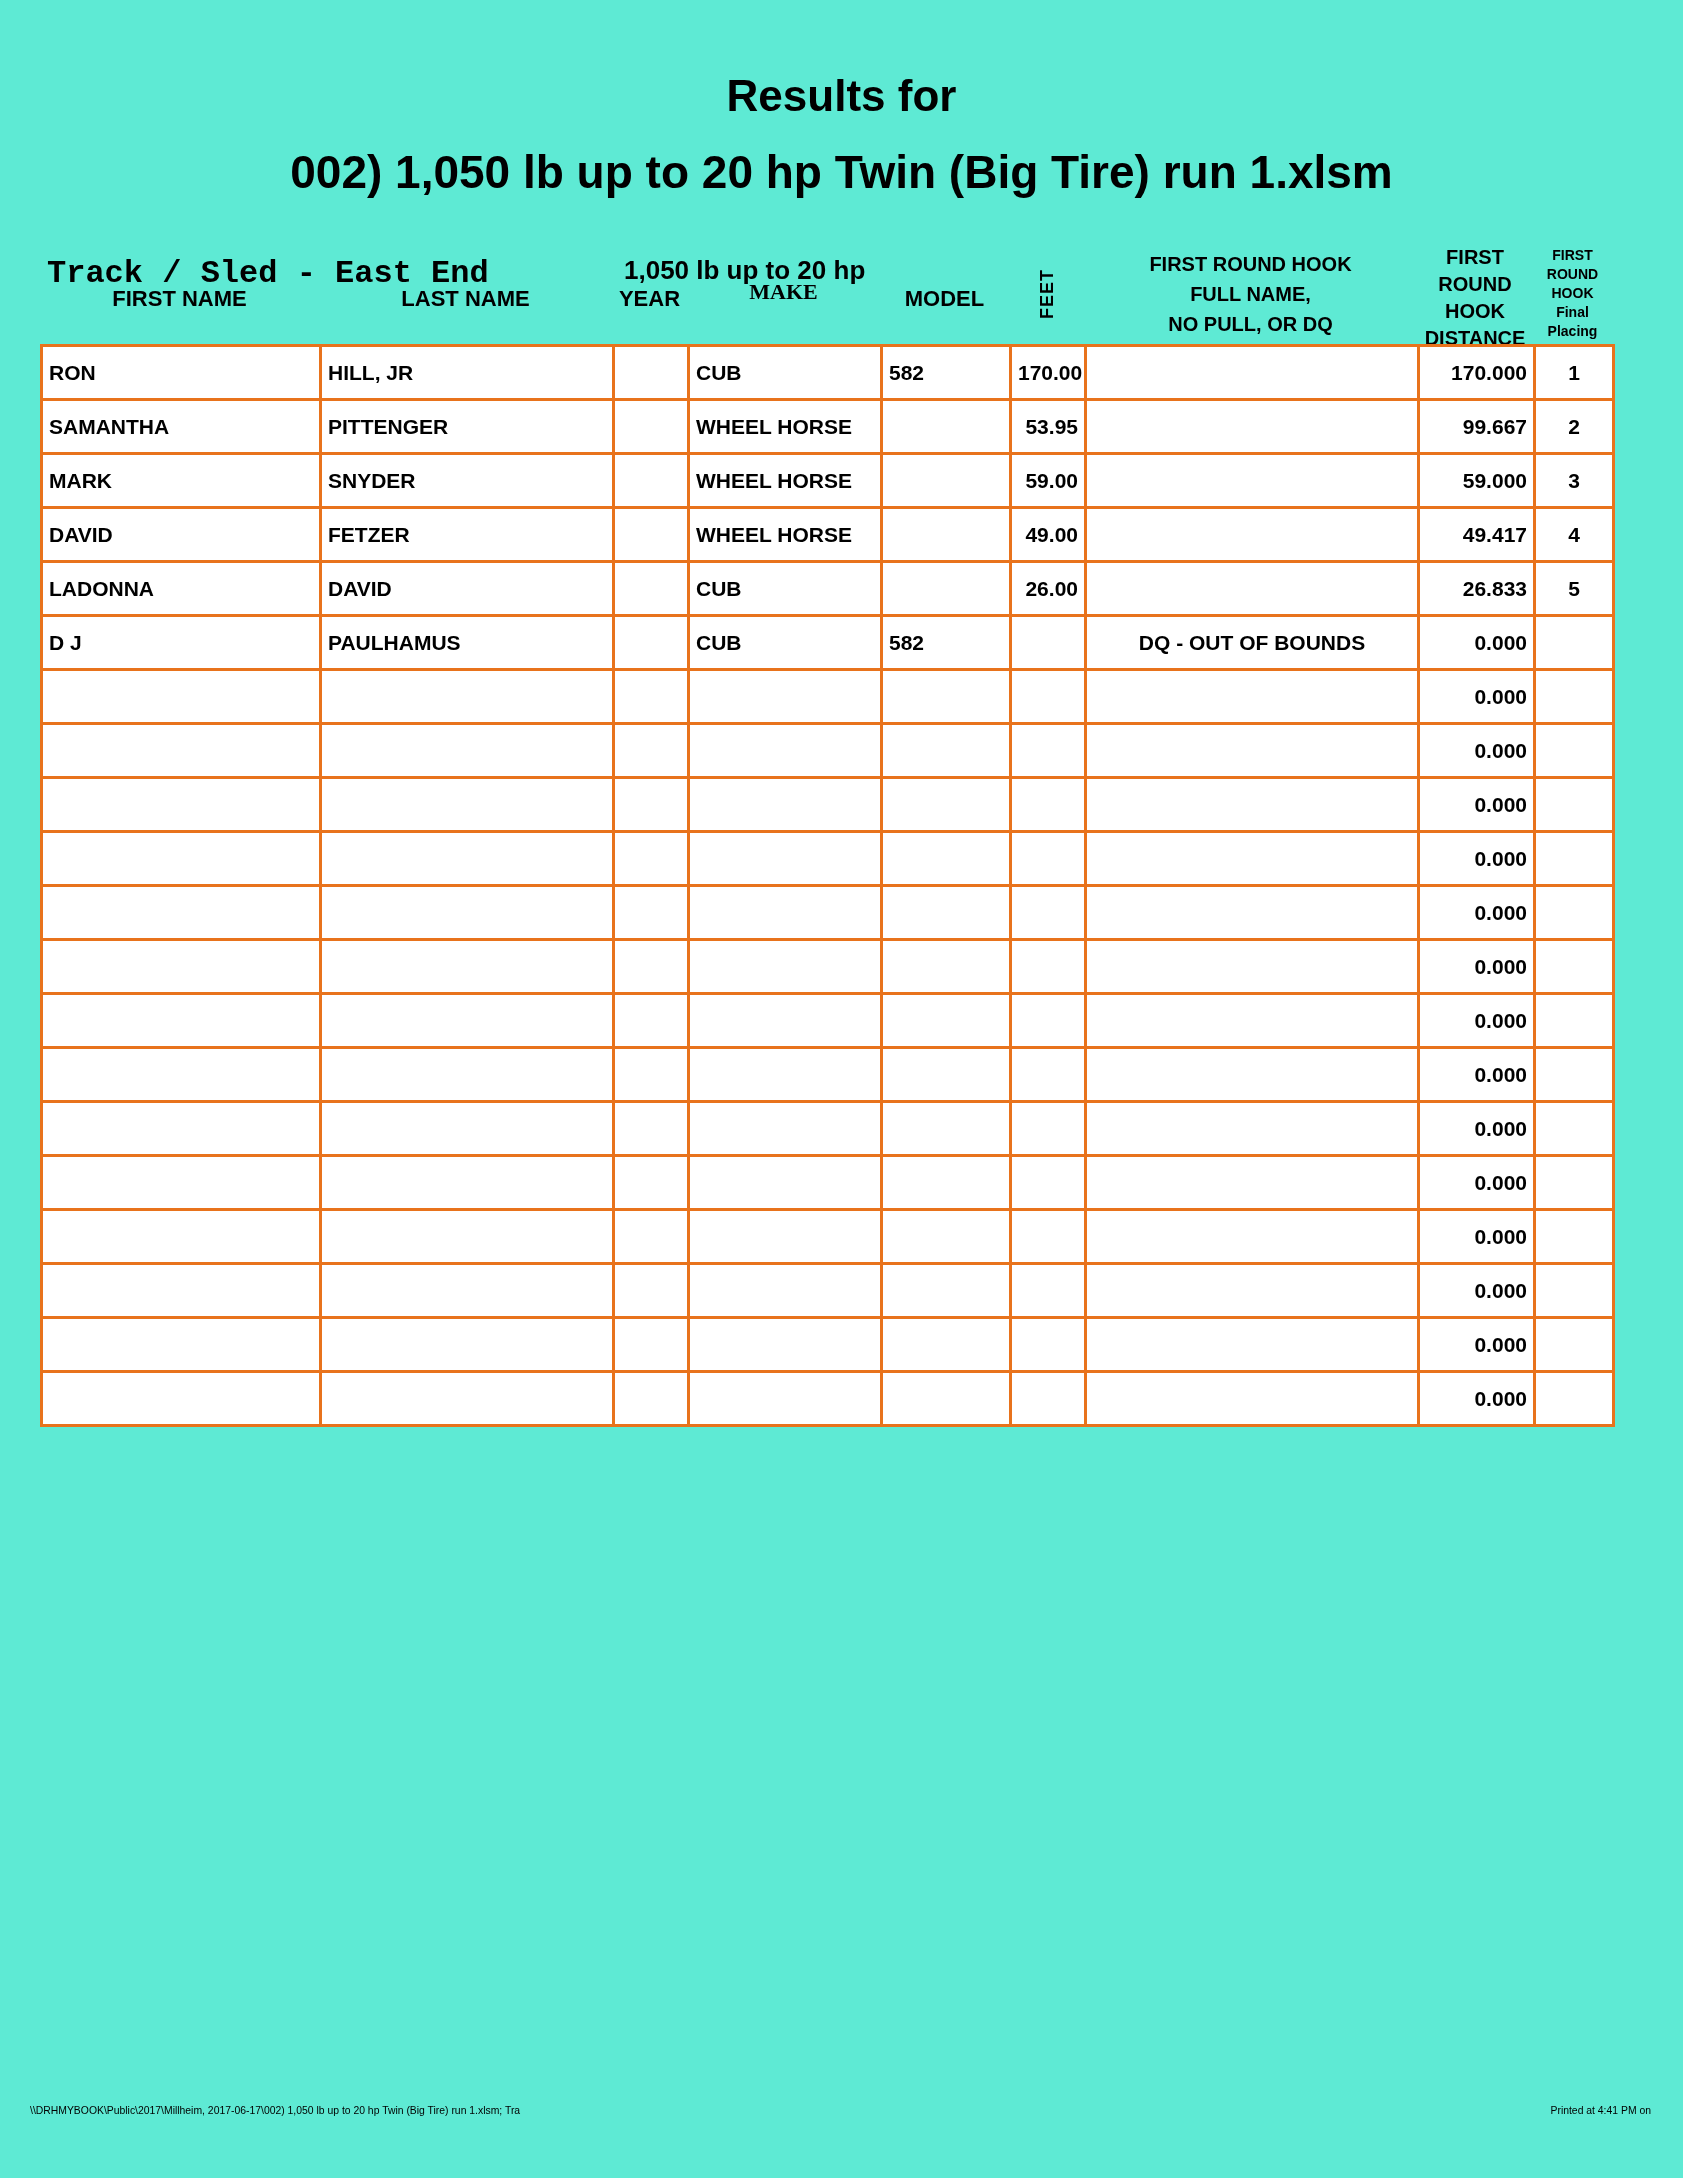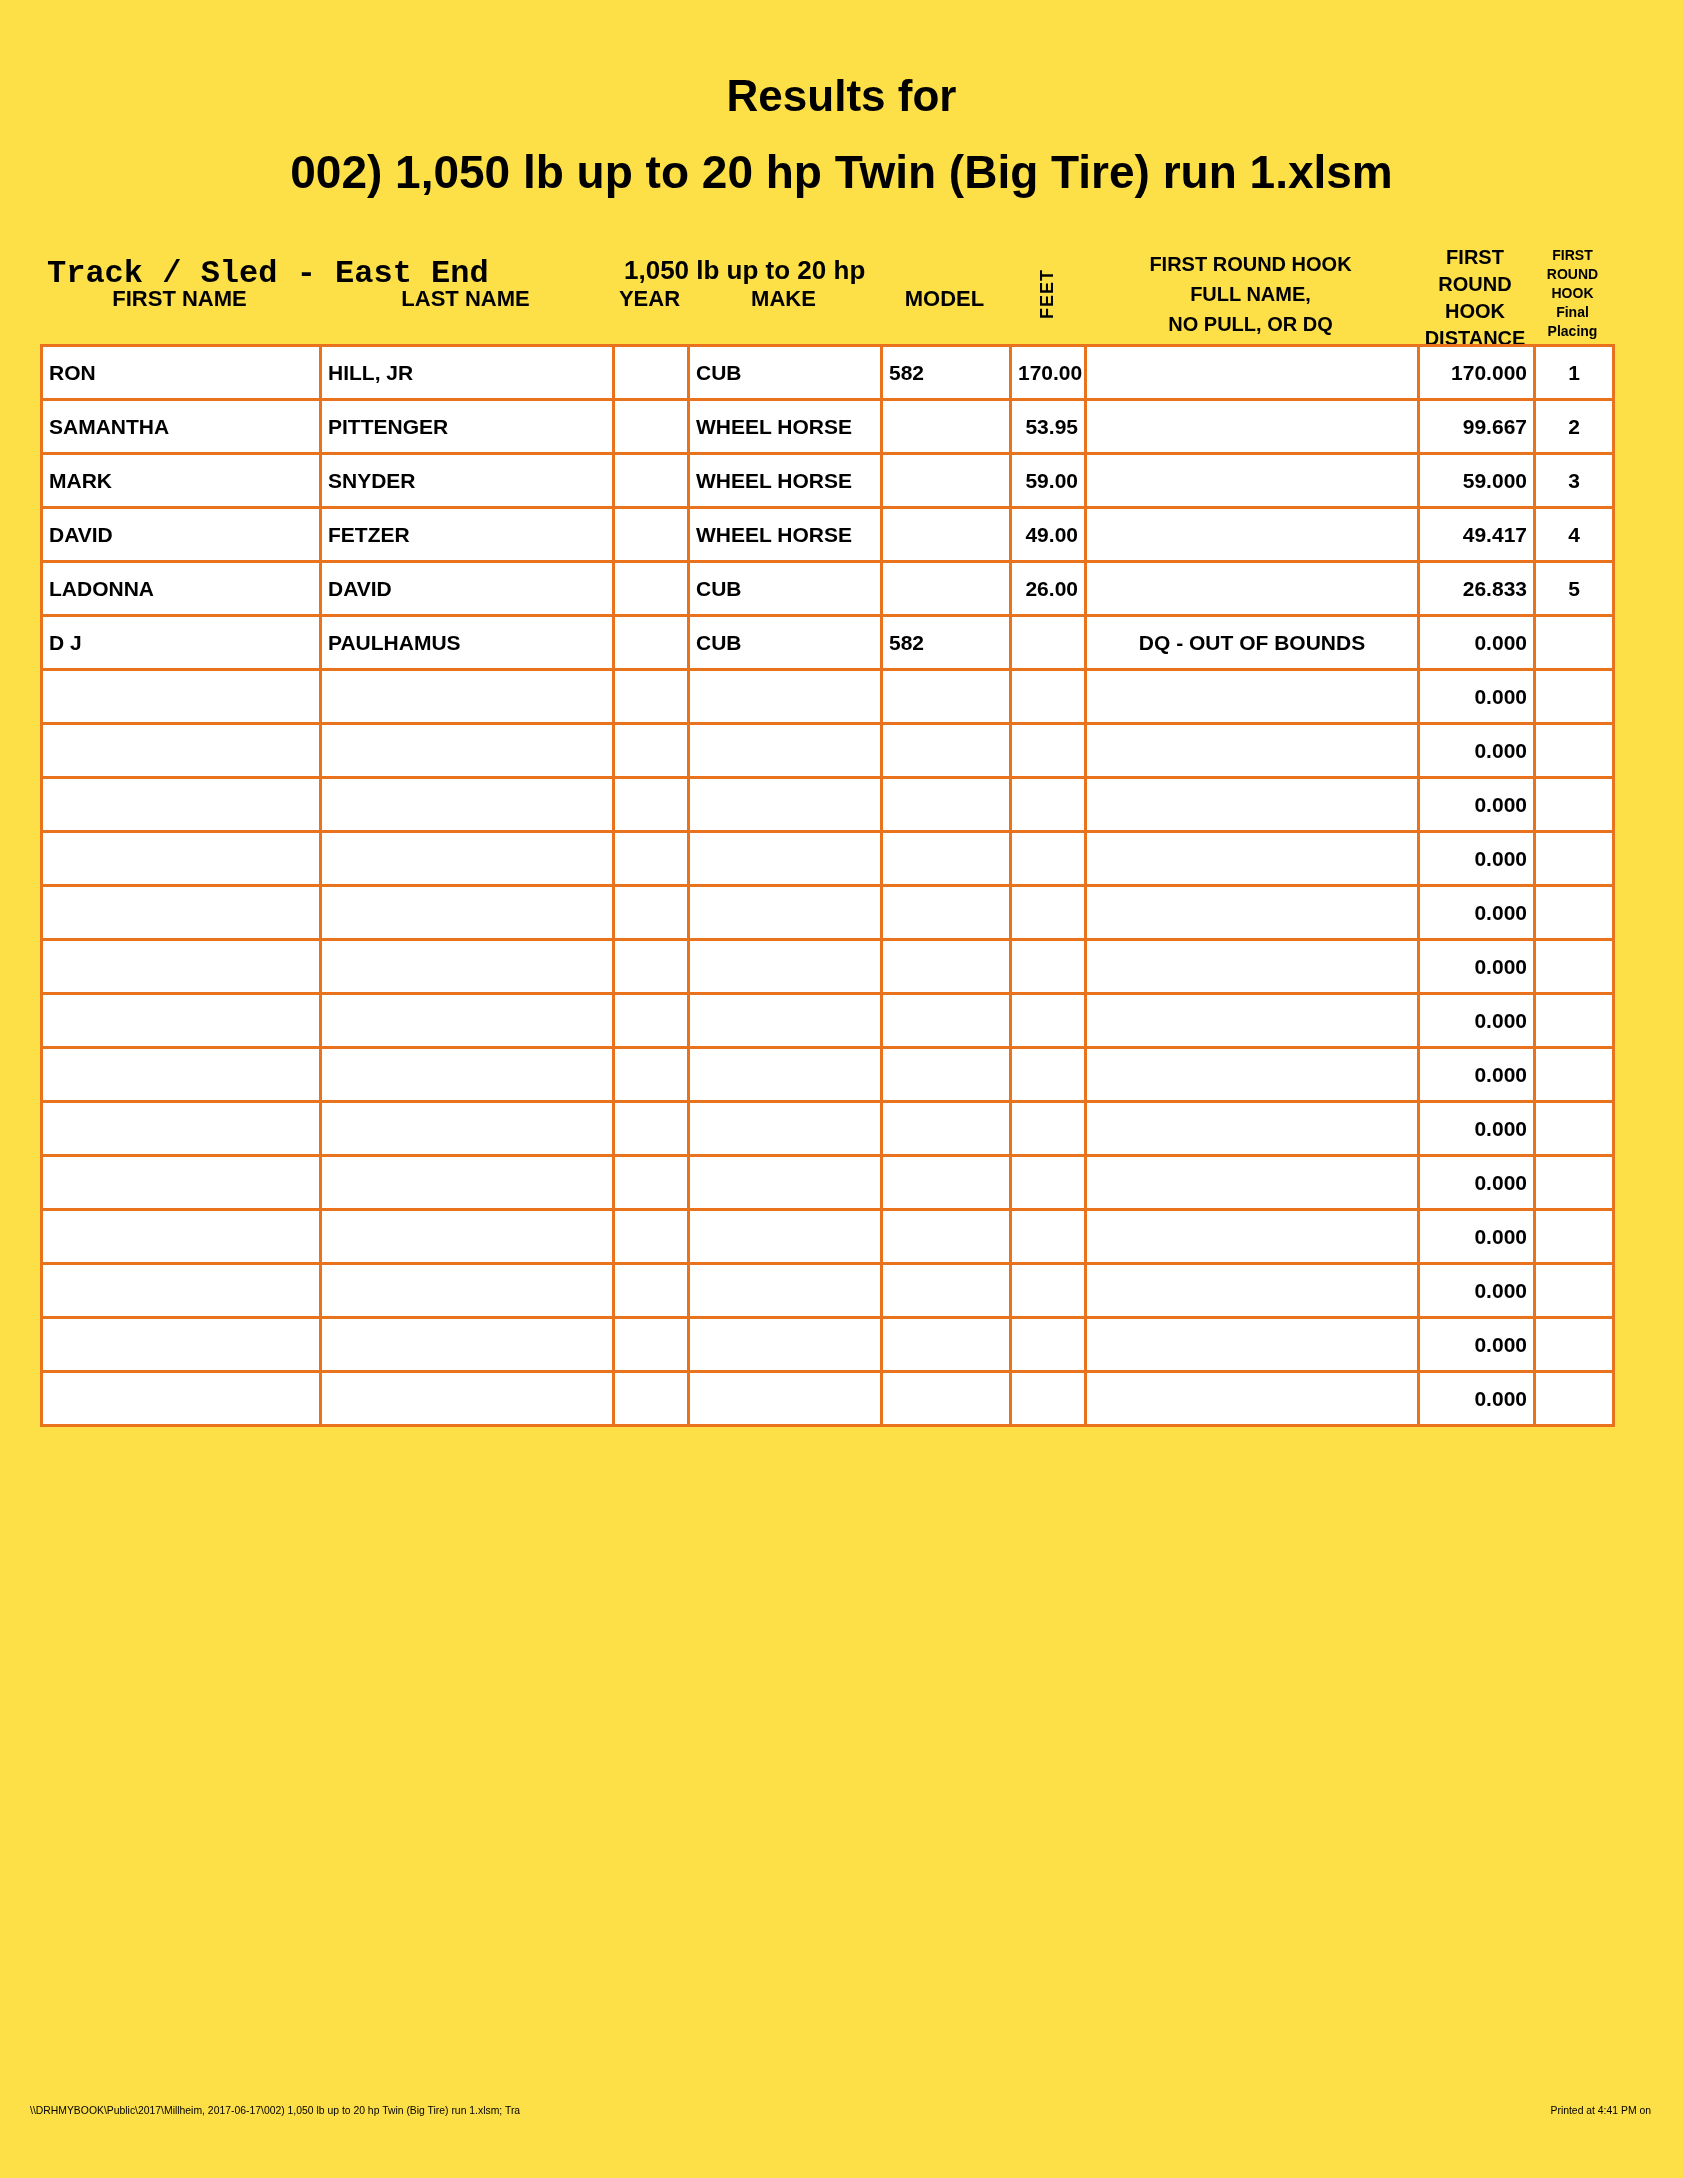--- a/index.html
+++ b/index.html
@@ -2,21 +2,21 @@
 <html style="--tbl-border: #E8731C;"><head>
 <meta charset="utf-8">
 <style>
   :root { --tbl-border: #E8731C; }
   * { box-sizing: border-box; margin: 0; padding: 0; }
   html, body { background: #ffffff; }
   .page {
     position: relative;
     width: 1683px;
     height: 2178px;
-    background: #fde047;
+    background: #5eead4;
     font-family: "Liberation Sans", sans-serif;
     color: #000;
     overflow: hidden;
   }
   .title1 {
     position: absolute; left: 0; top: 71px; width: 1683px;
     text-align: center; font-size: 44px; font-weight: bold;
   }
   .title2 {
     position: absolute; left: 0; top: 145px; width: 1683px;
@@ -30,21 +30,21 @@
     position: absolute; left: 624px; top: 255px;
     font-size: 26px; font-weight: bold;
   }
   .colhdr {
     position: absolute; text-align: center; font-weight: bold;
     font-size: 22px; line-height: 24px; white-space: nowrap;
   }
   .hdr-first    { left: 40px;   width: 279px; top: 287px; }
   .hdr-last     { left: 319px;  width: 293px; top: 287px; }
   .hdr-year     { left: 612px;  width: 75px;  top: 287px; }
-  .hdr-make     { left: 687px;  width: 193px; top: 287px; }
+  .hdr-make     { left: 687px;  width: 193px; top: 280px; font-family: Liberation Serif, serif; }
   .hdr-model    { left: 880px;  width: 129px; top: 287px; }
   .hdr-feet {
     left: 1009px; width: 75px; top: 246px; height: 96px;
     display: flex; align-items: center; justify-content: center;
     font-size: 18px; letter-spacing: 1px;
   }
   .hdr-feet .vert { writing-mode: vertical-rl; transform: rotate(180deg); font-weight: bold; }
   .hdr-result   { left: 1084px; width: 333px; top: 249px; font-size: 20px; line-height: 30px; }
   .hdr-distance { left: 1417px; width: 116px; top: 244px; font-size: 20px; line-height: 27px; }
   .hdr-placing  { left: 1533px; width: 79px;  top: 246px; font-size: 14px; line-height: 19px; }

